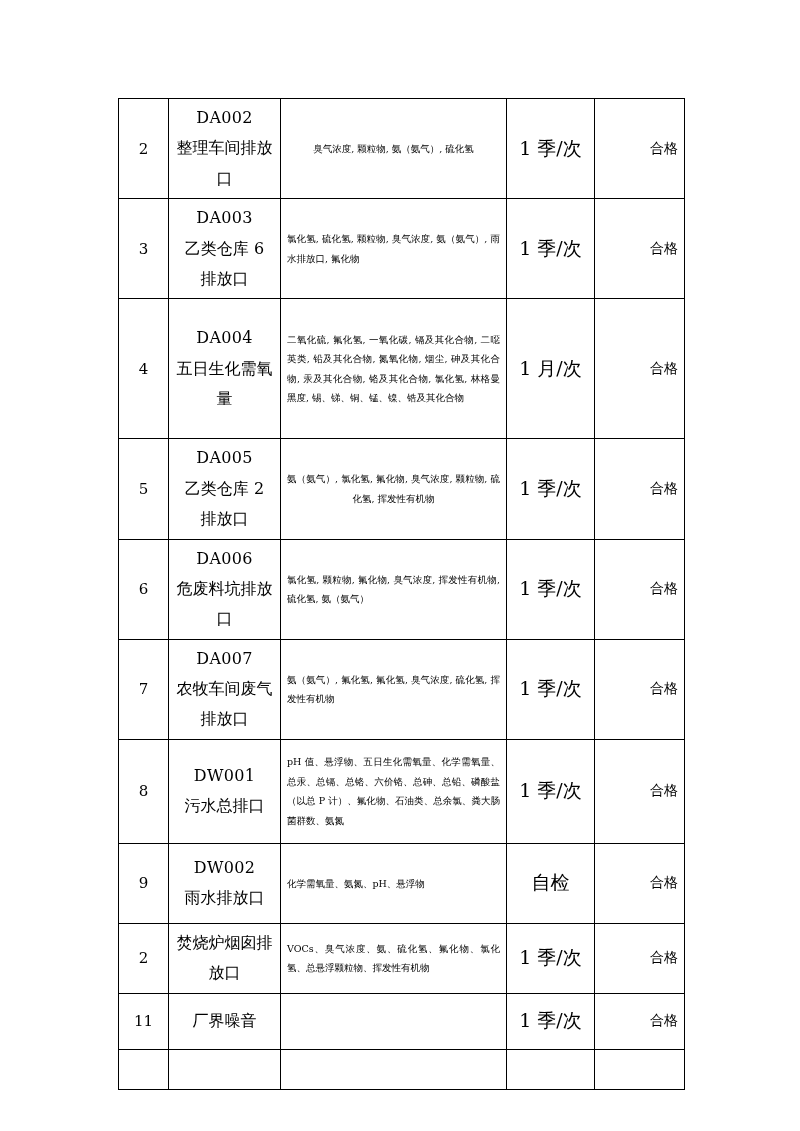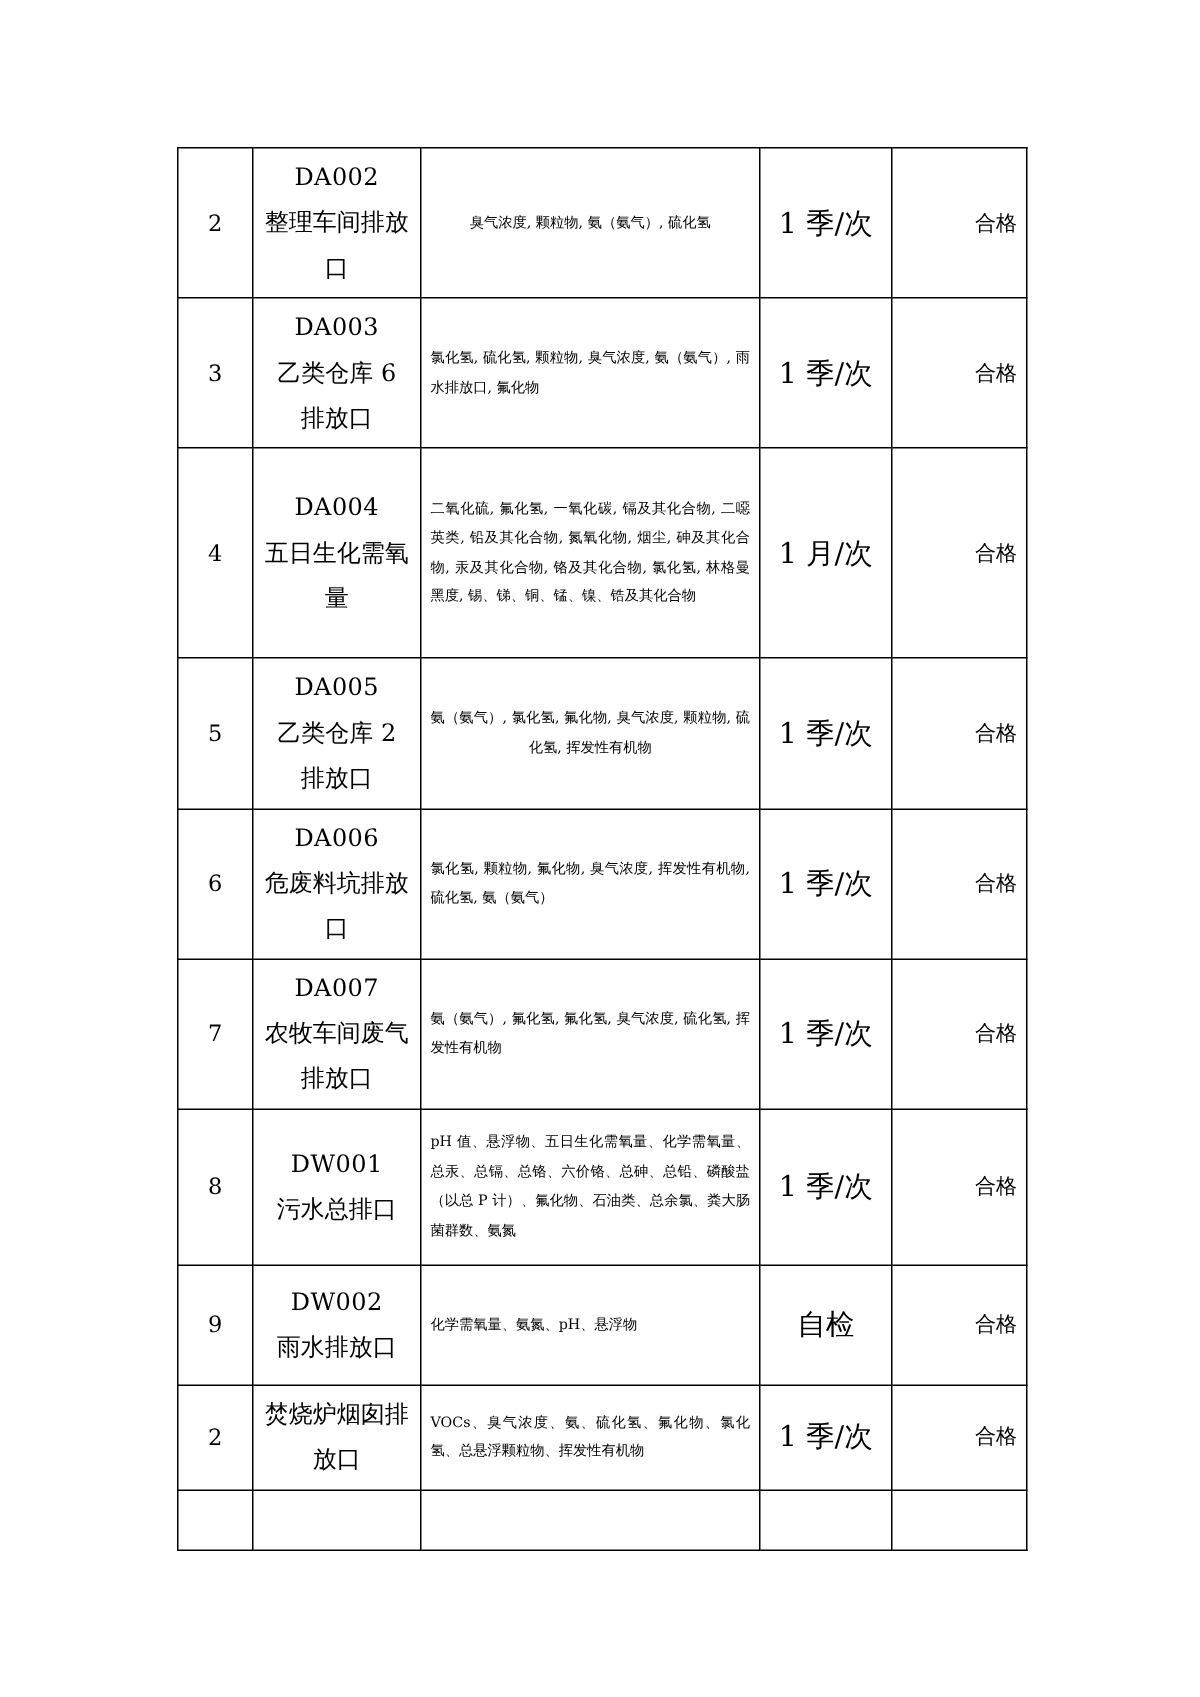--- a/index.html
+++ b/index.html
@@ -190,20 +190,29 @@
         <td class="cell-no">2</td>
         <td class="cell-name">
           <span class="code"></span>
           <span class="label">焚烧炉烟囱排放口</span>
         </td>
         <td class="cell-items">VOCs、臭气浓度、氨、硫化氢、氟化物、氯化氢、总悬浮颗粒物、挥发性有机物</td>
         <td class="cell-freq">1 季/次</td>
         <td class="cell-res">合格</td>
       </tr>
 
+      <tr style="height:56px;">
+        <td class="cell-no">11</td>
+        <td class="cell-name">
+          <span class="label">厂界噪音</span>
+        </td>
+        <td class="cell-items"></td>
+        <td class="cell-freq">1 季/次</td>
+        <td class="cell-res">合格</td>
+      </tr>
 
       <tr style="height:40px;">
         <td class="cell-no"></td>
         <td class="cell-name">
           <span class="label"></span>
         </td>
         <td class="cell-items empty-items"></td>
         <td class="cell-freq"></td>
         <td class="cell-res"></td>
       </tr>

